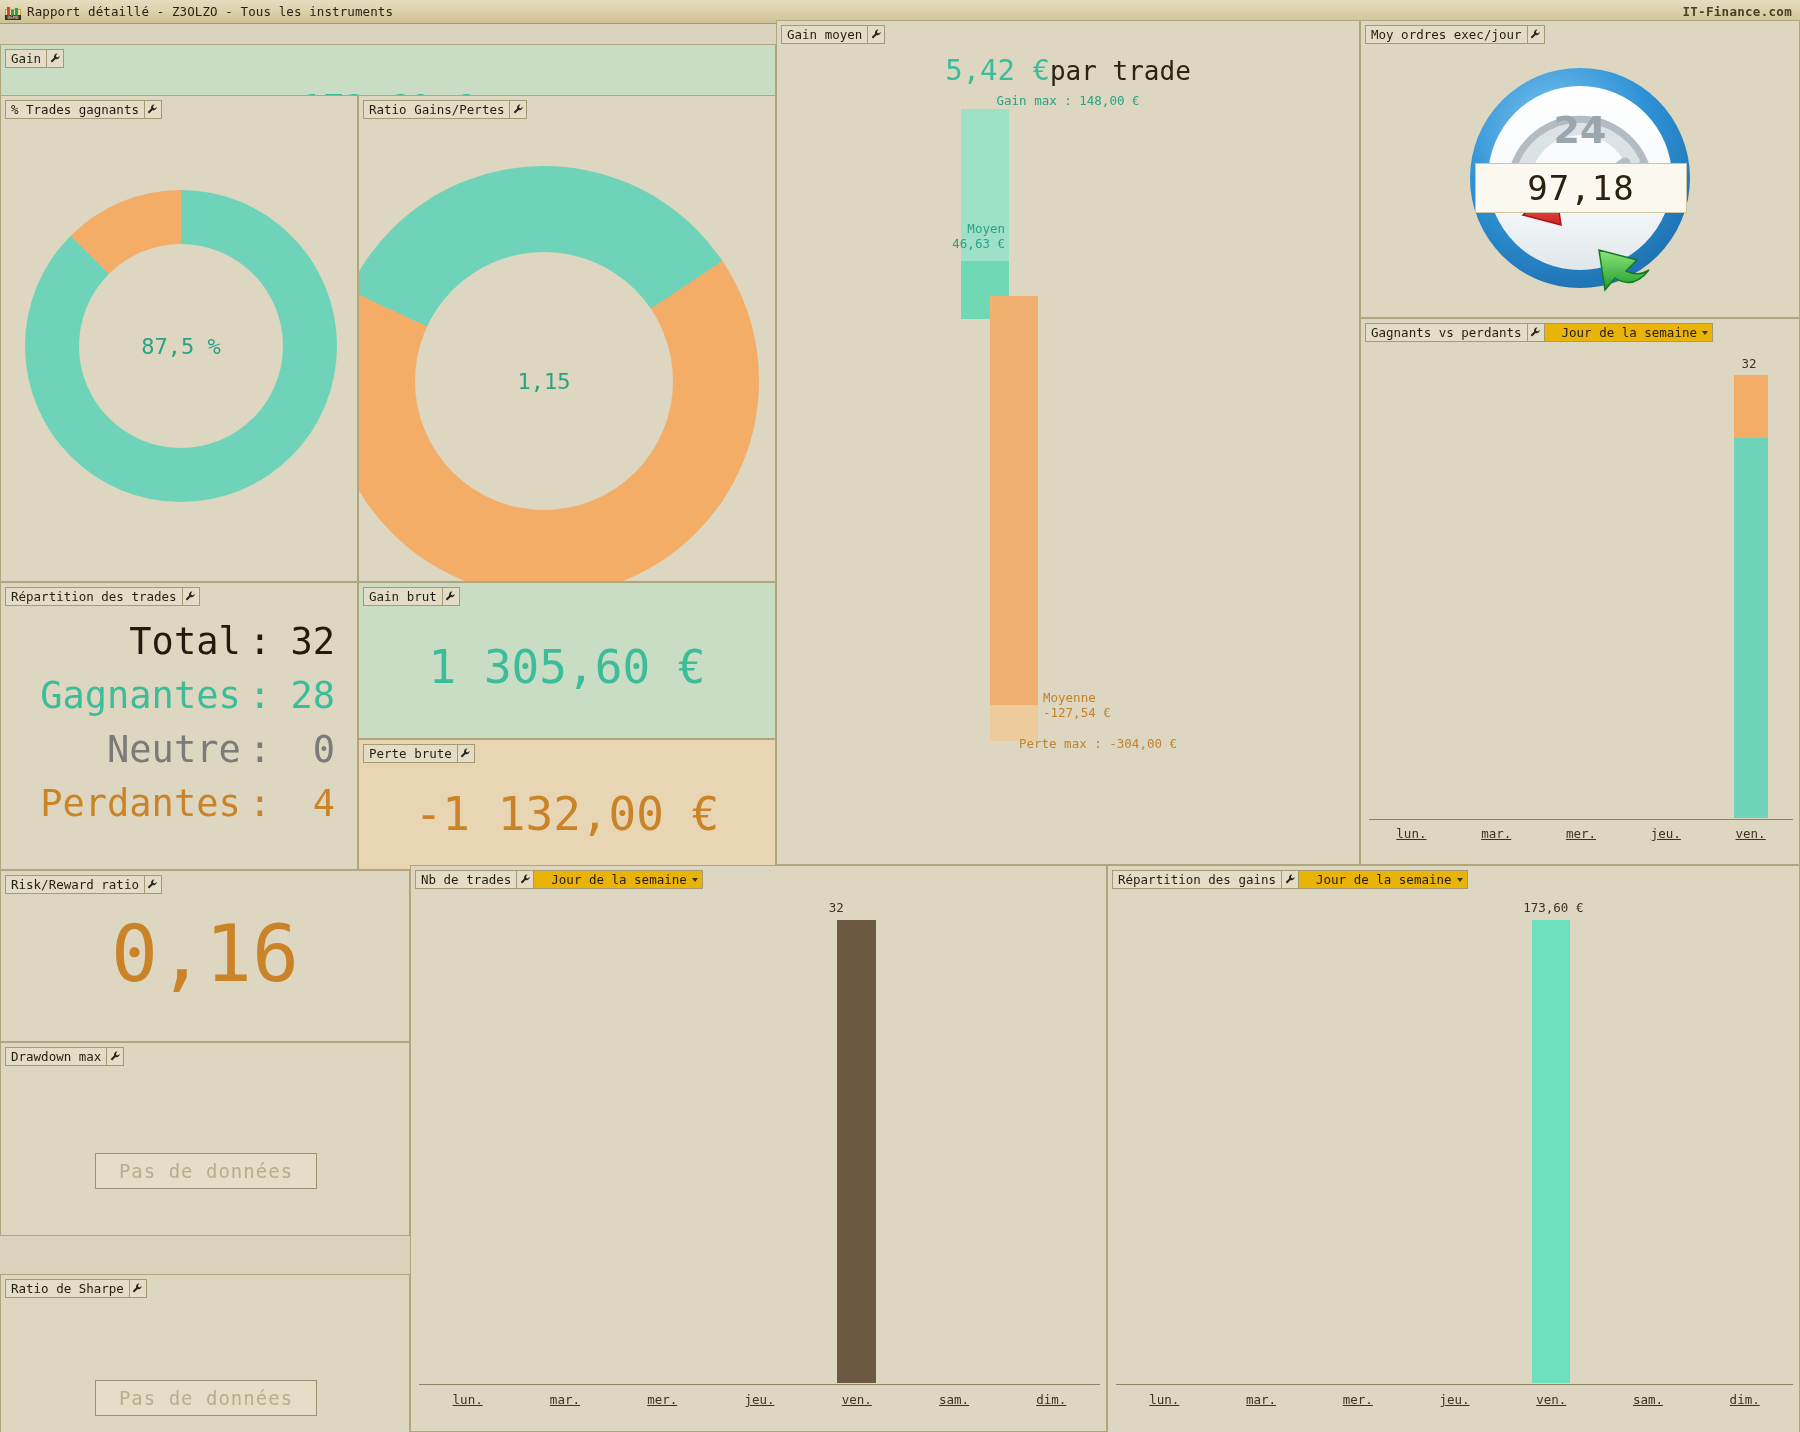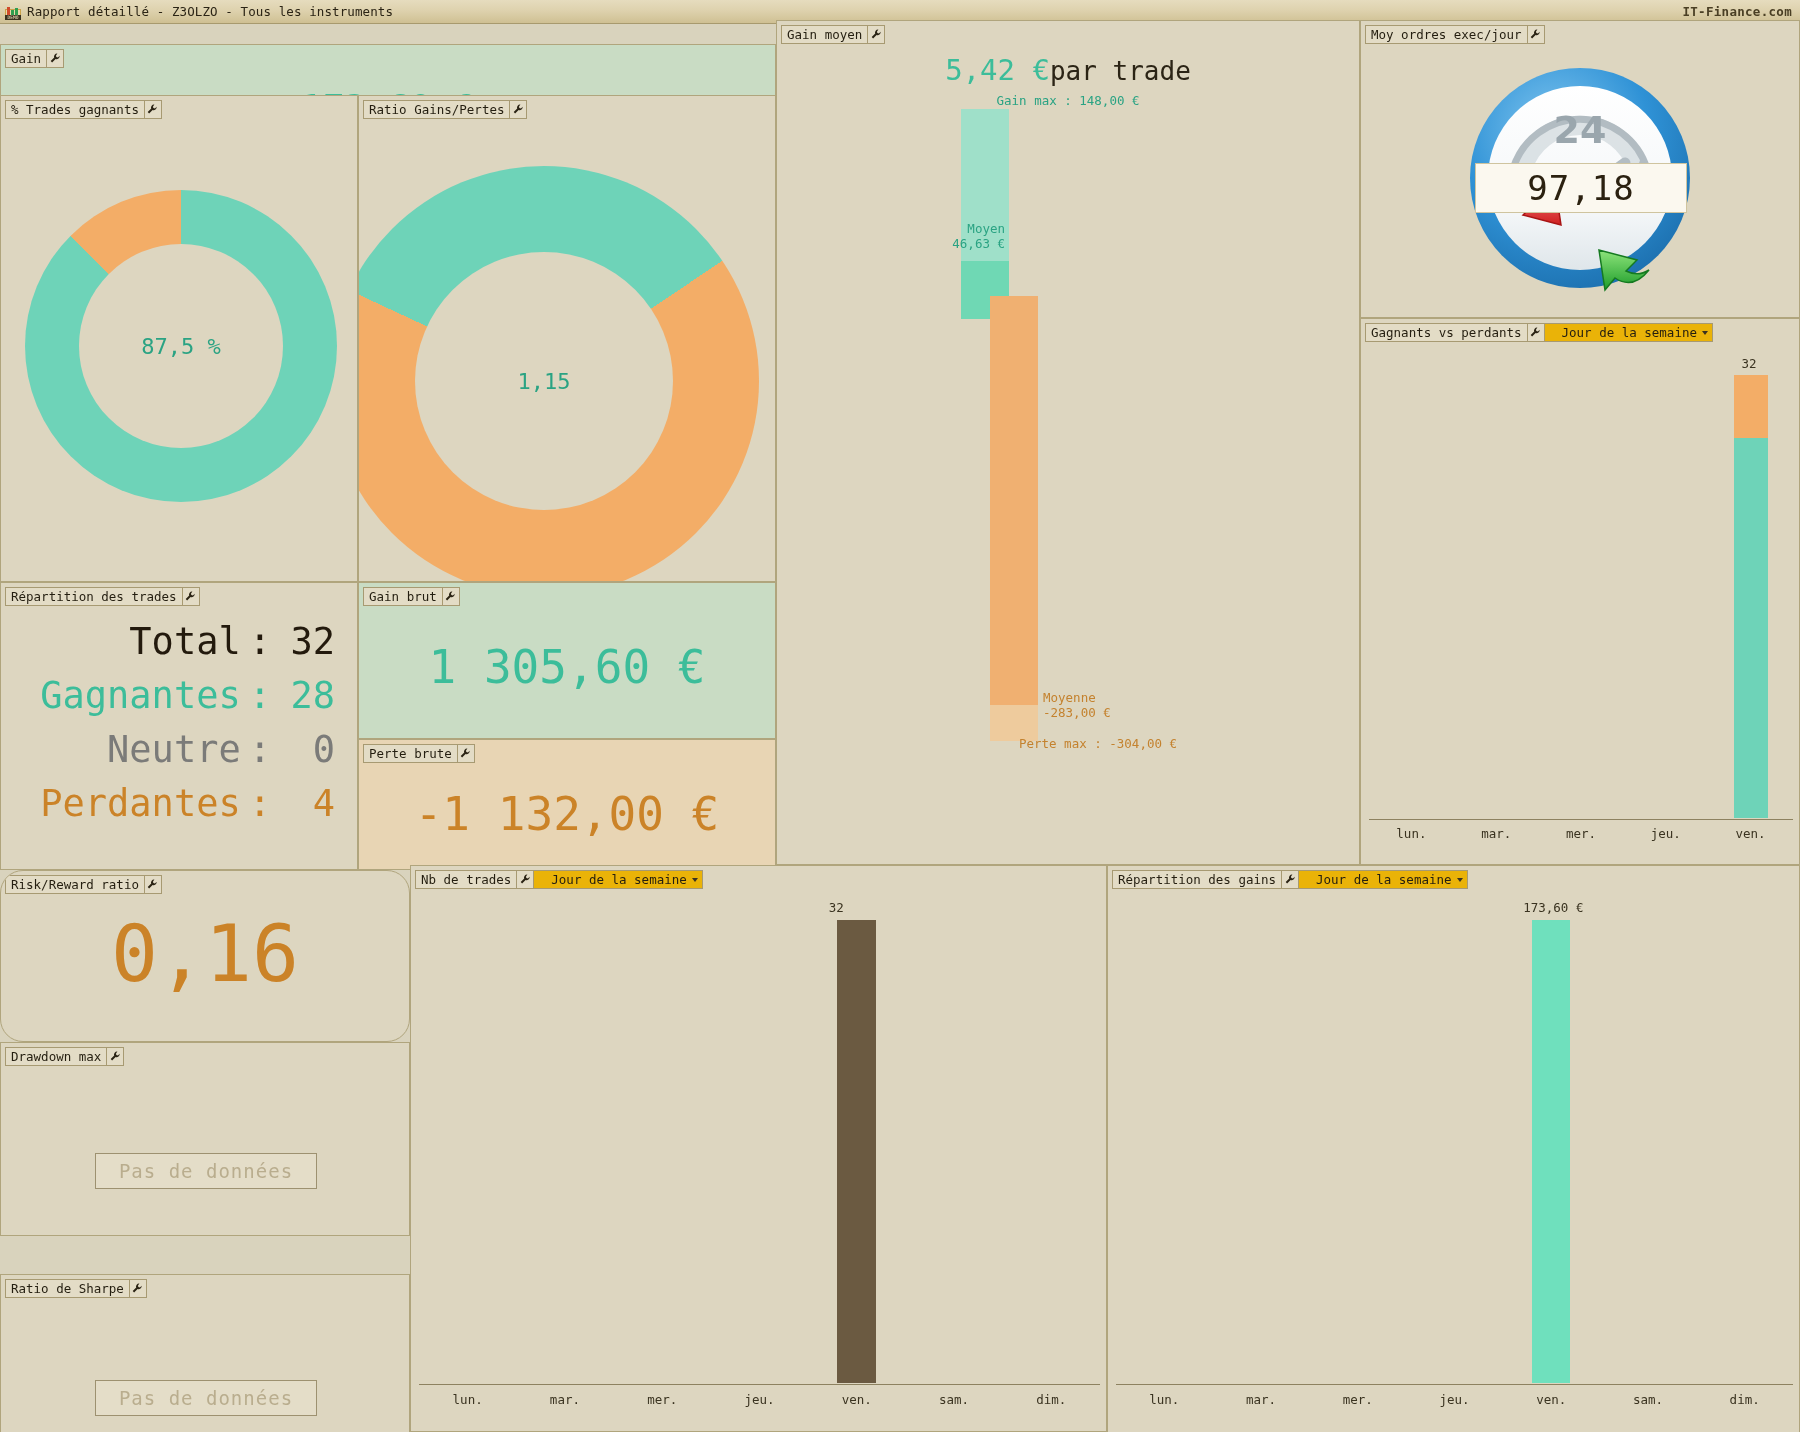--- a/index.html
+++ b/index.html
@@ -130,21 +130,21 @@
   .smlabel.teal { color: #2aa383; }
   .smlabel.orange { color: #c4822e; }
 
   
   .axis {
     position: absolute; border-top: 1px solid #8d8260;
   }
   .ticklabels {
     position: absolute; display: flex; font-size: 12.5px; color: #3a3320;
   }
-  .ticklabels span { flex: 1; text-align: center; white-space: nowrap; }
+  .ticklabels span { flex: 1; text-align: center; white-space: nowrap; text-decoration: underline; }
   .barlabel {
     position: absolute; font-size: 12.5px; color: #3a3320;
     text-align: center; white-space: nowrap;
   }
 
   
   #gauge { position: absolute; }
   #gauge .valbox {
     position: absolute;
     background: #fbf8ef;
@@ -267,21 +267,21 @@
     <span class="ptitle">Perte brute</span>
     <span class="pwrench">
       <svg width="11" height="11" viewBox="0 0 11 11">
           <path d="M7.4 0.6a3 3 0 0 0-3.2 4L0.7 8.1l1.4 1.4 3.5-3.5a3 3 0 0 0 4-3.2L8 4.4 6.3 4.1 6 2.4z" fill="#2b2415"></path>
         </svg>
     </span>
   </div>
   <div class="bigval orange" style="top:47px; font-size:46px;">-1 132,00 €</div>
 </div>
 
-<div class="panel" style="left:0px; top:870px; width:410px; height:172px;border-radius:23px;">
+<div class="panel" style="left:0px; top:870px; width:410px; height:172px;">
   <div class="phead">
     <span class="ptitle">Risk/Reward ratio</span>
     <span class="pwrench">
       <svg width="11" height="11" viewBox="0 0 11 11">
           <path d="M7.4 0.6a3 3 0 0 0-3.2 4L0.7 8.1l1.4 1.4 3.5-3.5a3 3 0 0 0 4-3.2L8 4.4 6.3 4.1 6 2.4z" fill="#2b2415"></path>
         </svg>
     </span>
   </div>
   <div class="bigval orange" style="top:38px; font-size:78px;">0,16</div>
 </div>
@@ -330,21 +330,21 @@
 
   <div class="vbar vb-gain" style="left:184px; top:88px;  width:48px; height:152px;"></div>
   <div class="vbar vb-gain-d" style="left:184px; top:240px; width:48px; height:58px;"></div>
   <div class="vbar vb-loss" style="left:213px; top:275px; width:48px; height:430px;"></div>
   <div class="vbar vb-loss-l" style="left:213px; top:684px; width:48px; height:36px;"></div>
 
   <div class="smlabel teal" style="left:96px; top:200px; width:132px; text-align:right;">Moyen</div>
   <div class="smlabel teal" style="left:96px; top:215px; width:132px; text-align:right;">46,63 €</div>
 
   <div class="smlabel orange" style="left:266px; top:669px;">Moyenne</div>
-  <div class="smlabel orange" style="left:266px; top:684px;">-283,00 €</div>
+  <div class="smlabel orange" style="left:266px; top:684px;">-127,54 €</div>
 
   <div class="smlabel orange" style="left:0; top:715px; width:100%; text-align:center; padding-left:60px;">Perte max : -304,00 €</div>
 </div>
 
 <div class="panel" style="left:1360px; top:20px; width:440px; height:298px;">
   <div class="phead">
     <span class="ptitle">Moy ordres exec/jour</span>
     <span class="pwrench">
       <svg width="11" height="11" viewBox="0 0 11 11">
           <path d="M7.4 0.6a3 3 0 0 0-3.2 4L0.7 8.1l1.4 1.4 3.5-3.5a3 3 0 0 0 4-3.2L8 4.4 6.3 4.1 6 2.4z" fill="#2b2415"></path>

